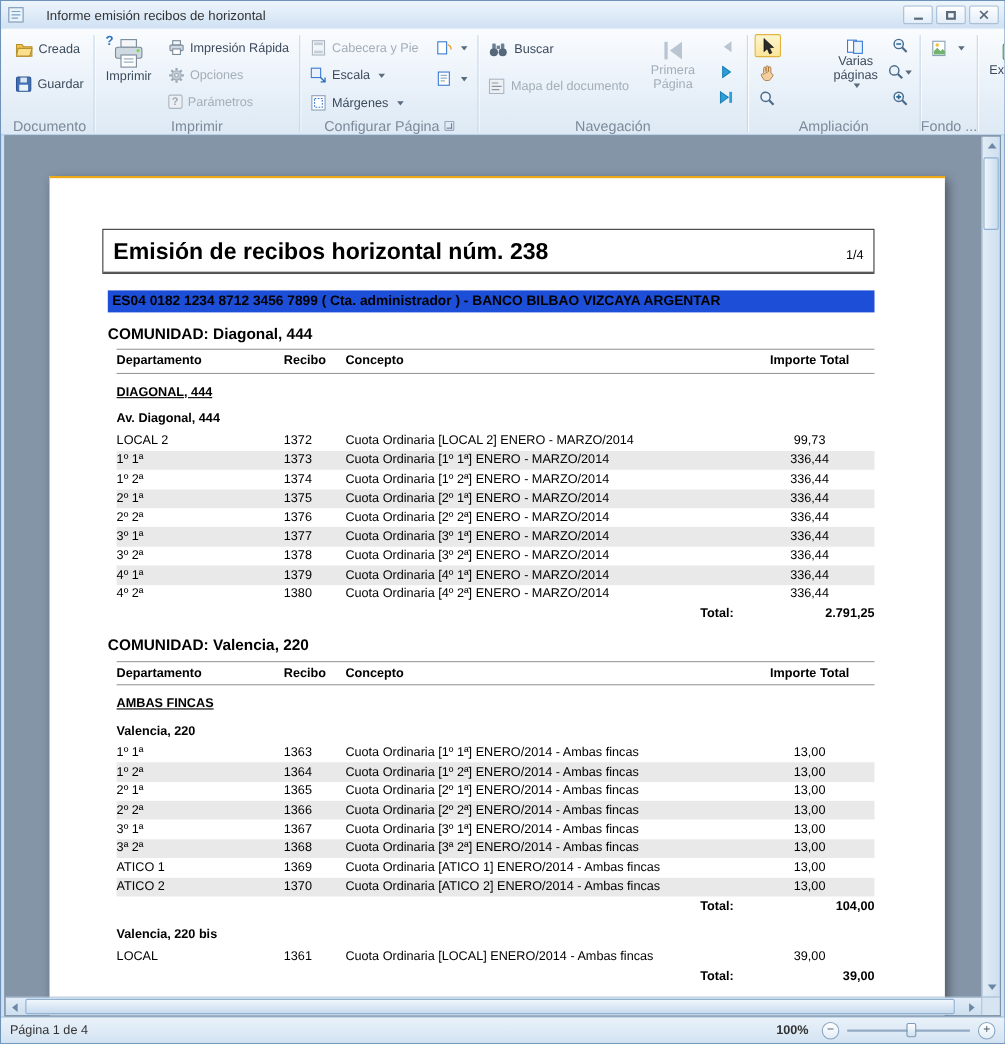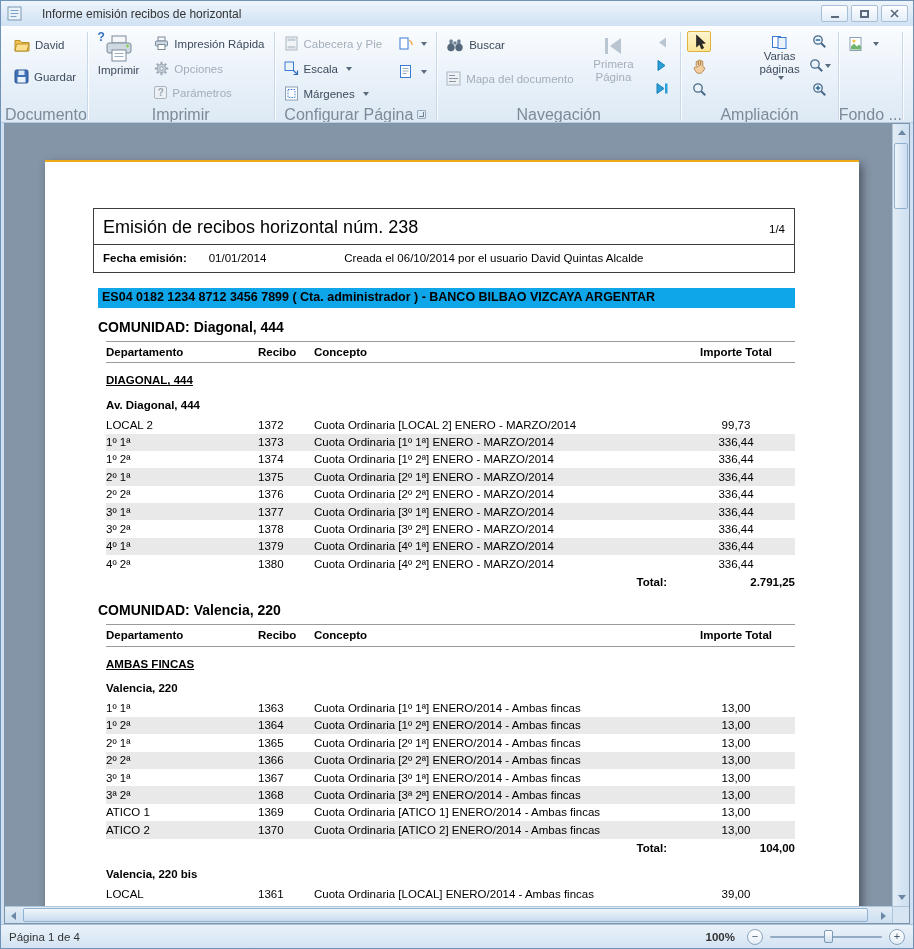--- a/index.html
+++ b/index.html
@@ -12,21 +12,21 @@
   .title-text{font-size:12px;color:#333;margin-left:20px;flex:1;white-space:nowrap;overflow:hidden;}
   .win-controls{display:flex;gap:3px;}
   .win-btn{width:27px;height:17px;border:1px solid #a9bfd4;border-radius:2px;background:linear-gradient(#fdfeff,#e3edf8);display:flex;align-items:center;justify-content:center;}
   .glyph-min{width:8px;height:2px;background:#5a6a7a;margin-top:7px;}
   .glyph-max{width:9px;height:8px;border:2px solid #5a6a7a;}
 
   
   .ribbon{height:97px;background:linear-gradient(#fafcfe,#e9f1f9 55%,#dde9f4);border-top:1px solid #ffffff;border-bottom:1px solid #b7cbe0;display:flex;padding:1px 4px 0;flex:0 0 auto;white-space:nowrap;overflow:hidden;}
   .rgroup{display:flex;flex-direction:column;}
   .rgroup-content{flex:1;display:flex;align-items:flex-start;padding:3px 6px 0;}
-  .rgroup-label{height:15px;display:flex;align-items:center;justify-content:center;gap:4px;font-size:16px;color:#7d8a99;}
+  .rgroup-label{height:15px;display:flex;align-items:center;justify-content:center;gap:4px;font-size:13px;color:#7d8a99;}
   .rsep{width:1px;background:#c8d8e8;margin:4px 0 2px;box-shadow:1px 0 0 rgba(255,255,255,.8);flex:0 0 auto;}
   .vcol{display:flex;flex-direction:column;}
   .sbtn{display:flex;align-items:center;gap:5px;font-size:11.5px;color:#3c4a5c;padding:2px 3px;border-radius:2px;}
   .sbtn.disabled{color:#a3aeb9;}
   .bigbtn{display:flex;flex-direction:column;align-items:center;font-size:11.5px;color:#3c4a5c;text-align:center;line-height:1.15;padding:3px 4px;border-radius:2px;}
   .bigbtn.disabled{color:#a3aeb9;}
   .bigbtn .lbl2{max-width:56px;white-space:normal;}
   .caret{display:inline-block;width:0;height:0;border-left:3px solid transparent;border-right:3px solid transparent;border-top:4px solid #5a6b7d;margin-left:3px;vertical-align:middle;}
   .icon{display:inline-flex;align-items:center;justify-content:center;flex:0 0 auto;}
   .print-wrap{position:relative;}
@@ -37,27 +37,27 @@
   .navbtn{width:24px;height:17px;display:flex;align-items:center;justify-content:center;}
   .dlg-launcher{width:9px;height:9px;border:1px solid #97a9bb;border-radius:1px;position:relative;}
   .dlg-launcher::after{content:"";position:absolute;right:1px;bottom:1px;width:4px;height:4px;border-right:1px solid #6d8096;border-bottom:1px solid #6d8096;}
 
   
   .doc-area{flex:1 1 auto;position:relative;background:#8595a8;margin:0 3px;border:1px solid #7d93a8;overflow:hidden;}
   .page{position:absolute;left:40px;top:36px;width:814px;height:1250px;background:#fff;border-top:2px solid #edaa18;box-shadow:3px 4px 9px rgba(0,0,0,.45);padding:46px 64px 0 48px;}
   .report{font-size:11.5px;color:#000;line-height:1.25;}
   .report-header-box{border:1px solid #3c3c3c;}
   .rh-top{display:flex;align-items:baseline;padding:7px 9px 5px;border-bottom:1px solid #3c3c3c;}
-  .rh-title{font-size:18px;font-weight:normal;flex:1;}
+  .rh-title{font-size:21px;font-weight:bold;flex:1;}
   .rh-page{font-size:11.5px;}
   .rh-bottom{display:flex;align-items:baseline;padding:6px 9px 7px;font-size:11.5px;}
   .rh-flabel{font-weight:bold;}
   .rh-fvalue{margin-left:22px;}
   .rh-created{margin-left:78px;}
-  .account-bar{margin:15px 0 0 5px;background:#0ea5e9;font-weight:bold;font-size:12.5px;padding:2px 4px;white-space:nowrap;overflow:hidden;}
+  .account-bar{margin:15px 0 0 5px;background:#1d4ed8;font-weight:bold;font-size:12.5px;padding:2px 4px;white-space:nowrap;overflow:hidden;}
   .community-title{font-size:14px;font-weight:bold;margin:11px 0 5px 5px;}
   .table-header,.data-row{display:grid;grid-template-columns:152px 56px 1fr 118px;}
   .table-header{border-top:1px solid #9a9a9a;border-bottom:1px solid #9a9a9a;padding:3px 0;font-weight:bold;margin-left:13px;}
   .hcell.c3,.cell.c3{text-align:center;}
   .group-heading{font-weight:bold;text-decoration:underline;margin:10px 0 0 13px;}
   .sub-heading{font-weight:bold;margin:10px 0 4px 13px;}
   .rows{margin-left:13px;}
   .data-row{padding:1.5px 0;}
   .data-row:nth-child(even){background:#e9e9e9;}
   .total-row{display:grid;grid-template-columns:1fr 118px;font-weight:bold;padding:2px 0;margin-left:13px;}
@@ -120,21 +120,21 @@
 
     <div class="rgroup">
       <div class="rgroup-content vcol" style="gap:13px;padding-top:8px;">
         <div class="sbtn">
           <span class="icon">
             <svg width="16" height="14">
                 <path d="M1 2.5 h5 l1.5 2 H15 v8.5 H1 z" fill="#f3c14f" stroke="#b8902c"></path>
                 <path d="M2.5 6 H15 l-2 7 H1 z" fill="#fbdf8d" stroke="#b8902c"></path>
               </svg>
           </span>
-          <span>David</span>
+          <span>Creada</span>
         </div>
         <div class="sbtn">
           <span class="icon">
             <svg width="15" height="15">
                 <rect x="1" y="1" width="13" height="13" rx="1.5" fill="#3f6fb5" stroke="#2d5390"></rect>
                 <rect x="4.5" y="1.5" width="6" height="4.5" fill="#d9e6f4"></rect>
                 <rect x="3.5" y="8" width="8" height="5.5" fill="#e9f1f9"></rect>
               </svg>
           </span>
           <span>Guardar</span>
@@ -428,25 +428,20 @@
     </div>
   </div>
 
   <div class="doc-area">
     <div class="page report">
       <div class="report-header-box">
         <div class="rh-top">
           <span class="rh-title">Emisión de recibos horizontal núm. 238</span>
           <span class="rh-page">1/4</span>
         </div>
-        <div class="rh-bottom">
-          <span class="rh-flabel">Fecha emisión:</span>
-          <span class="rh-fvalue">01/01/2014</span>
-          <span class="rh-created">Creada el 06/10/2014 por el usuario David Quintas Alcalde</span>
-        </div>
       </div>
       <div class="account-bar">ES04 0182 1234 8712 3456 7899 ( Cta. administrador ) - BANCO BILBAO VIZCAYA ARGENTAR</div>
       <div>
           <div class="community">
             <div class="community-title">COMUNIDAD: Diagonal, 444</div>
             <div class="table-header">
               <div class="hcell c0">Departamento</div>
               <div class="hcell c1">Recibo</div>
               <div class="hcell c2">Concepto</div>
               <div class="hcell c3">Importe Total</div>

